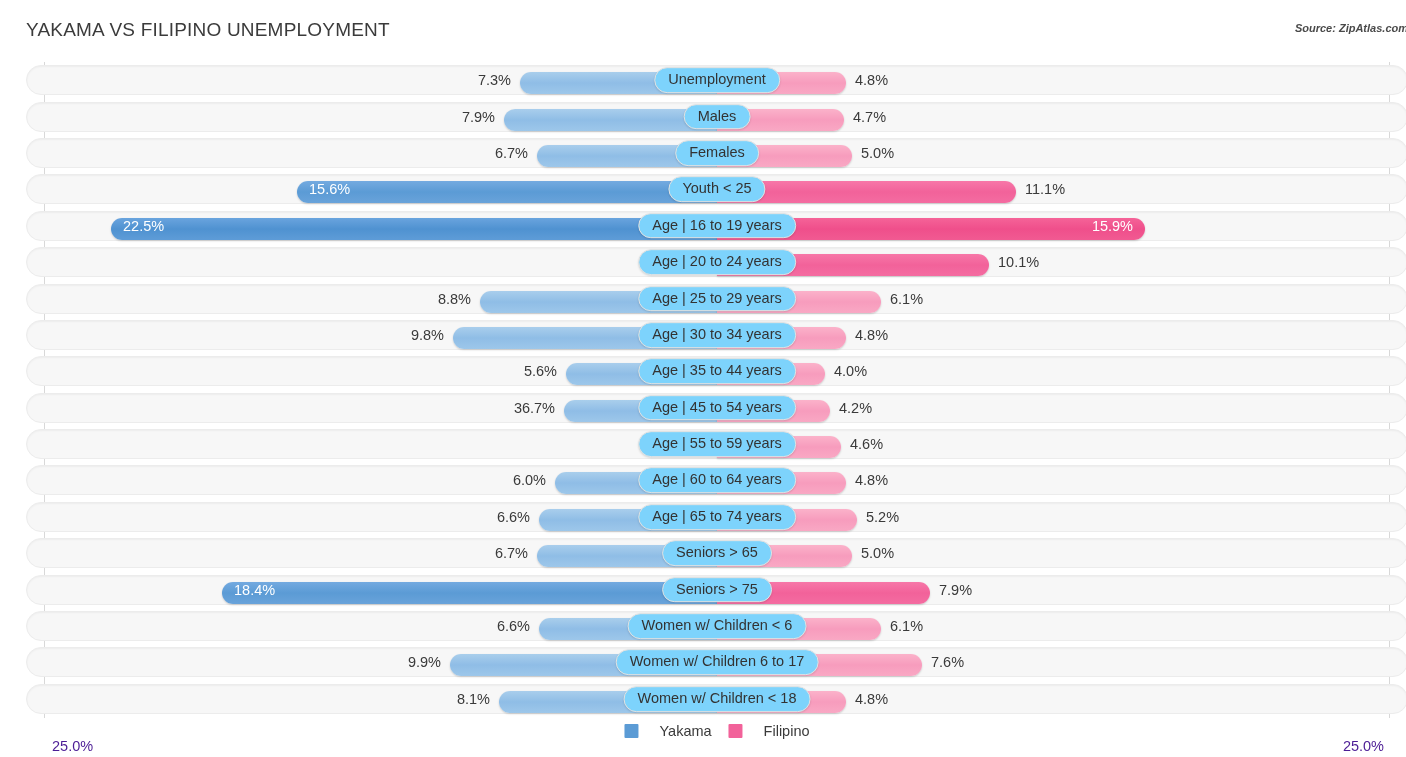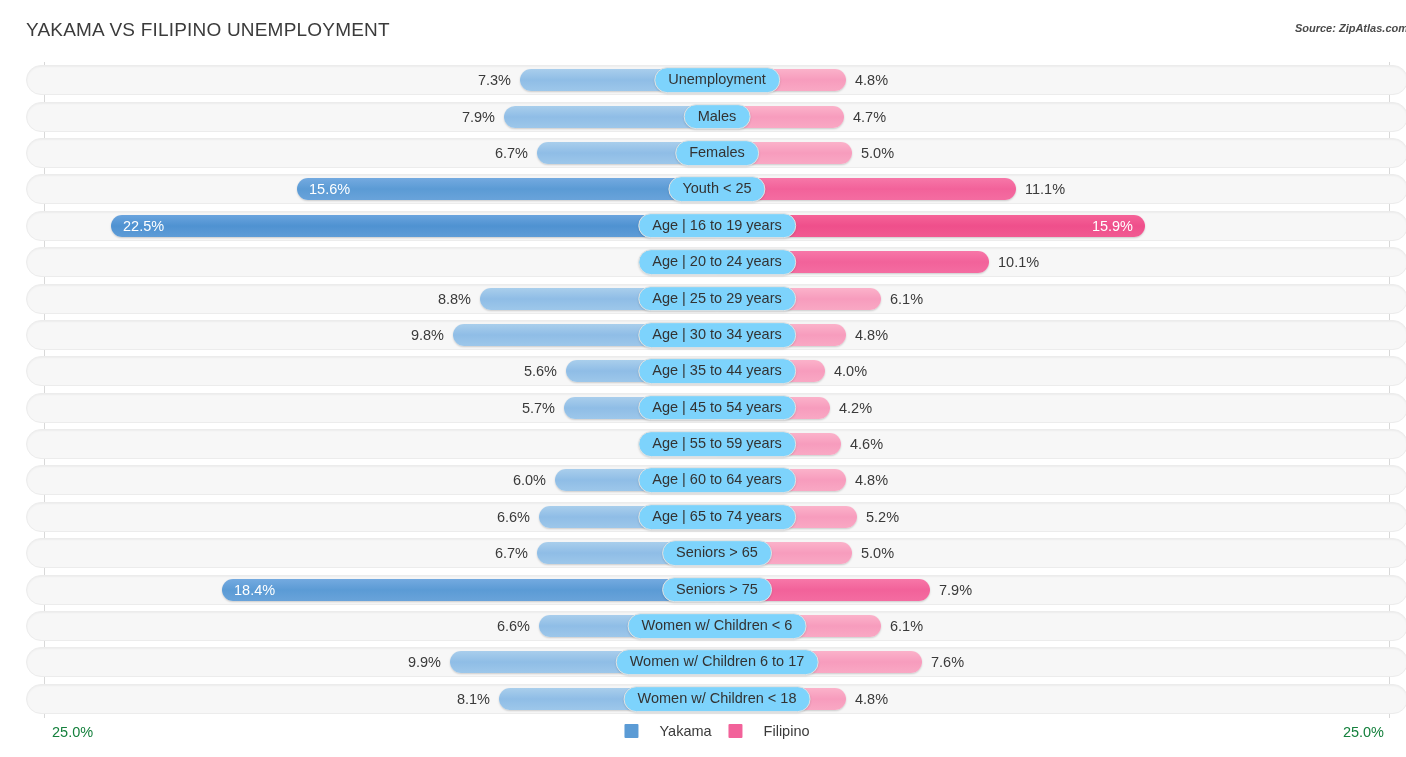--- a/index.html
+++ b/index.html
@@ -110,21 +110,20 @@
     line-height: 1.15;
   }
 
   
   .bar-wrap {
     position: absolute;
     top: 50%;
     transform: translateY(-50%);
     height: 16px;
     display: flex;
-    align-items: center;
     z-index: 3;
   }
   .bar-wrap.left  { right: 50%; flex-direction: row-reverse; }
   .bar-wrap.right { left: 50%; flex-direction: row; }
 
   .bar {
     height: 22px;
     box-shadow: 0 1px 2px rgba(0,0,0,.18);
   }
   .bar-wrap.left .bar {
@@ -171,23 +170,23 @@
   
   .footer {
     position: absolute;
     left: 12px;
     top: 718px;
     width: 1382px;
     height: 39px;
   }
   .axis-min, .axis-max {
     position: absolute;
-    top: 6px;
+    top: 20px;
     font-size: 14.5px;
-    color: #15803d;
+    color: #4c1d95;
   }
   .axis-min { left: 26px; }
   .axis-max { right: 24px; }
 
   .legend {
     position: absolute;
     left: 50%;
     transform: translateX(-50%);
     top: 5px;
     display: flex;
@@ -325,21 +324,21 @@
           <div class="bar-wrap right">
             <div class="bar" style="width: 108px;"></div>
             <span class="val">4.0%</span>
           </div>
           <div class="pill">Age | 35 to 44 years</div>
         </div>
         <div class="row">
           <div class="track"></div>
           <div class="bar-wrap left">
             <div class="bar" style="width: 153px;"></div>
-            <span class="val">5.7%</span>
+            <span class="val">36.7%</span>
           </div>
           <div class="bar-wrap right">
             <div class="bar" style="width: 113px;"></div>
             <span class="val">4.2%</span>
           </div>
           <div class="pill">Age | 45 to 54 years</div>
         </div>
         <div class="row">
           <div class="track"></div>
           <div class="bar-wrap right">

